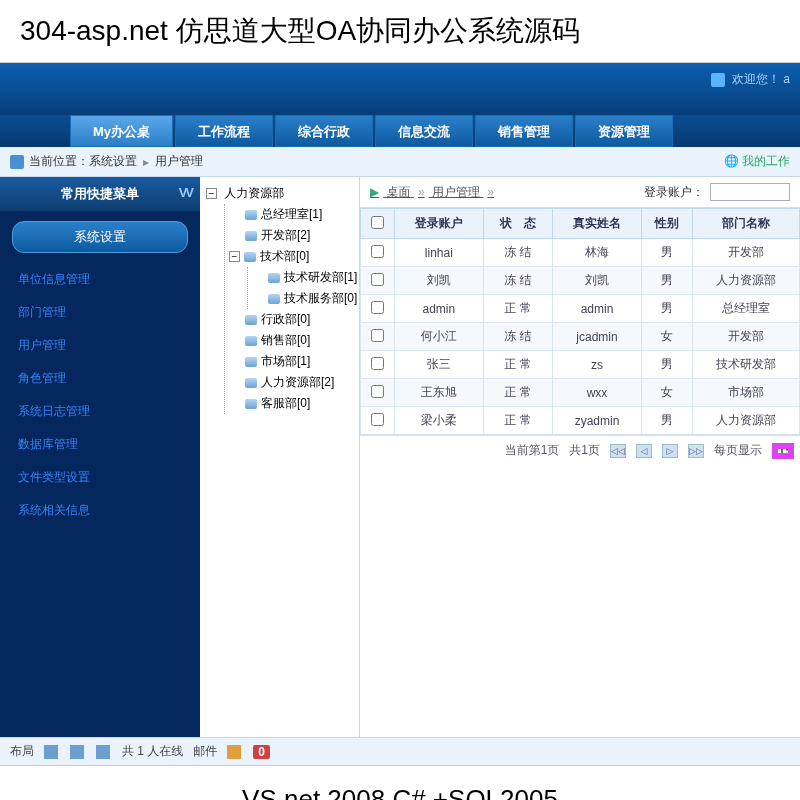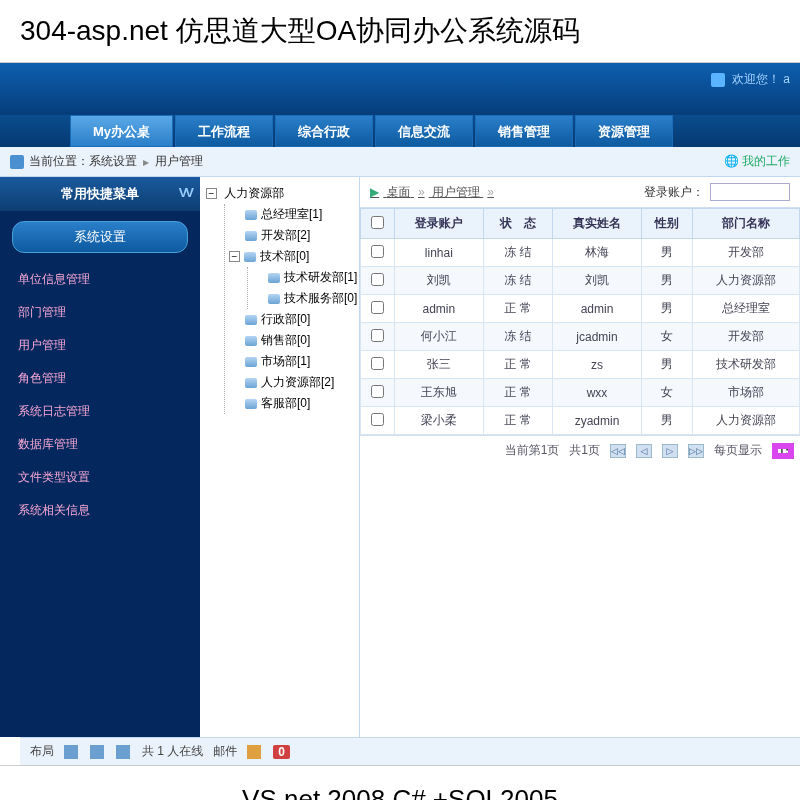--- a/index.html
+++ b/index.html
@@ -16,21 +16,21 @@
 .loc-icon { display: inline-block; width: 14px; height: 14px; background: #4a90d0; border-radius: 2px; margin-right: 5px; }
 .loc-sep { margin: 0 6px; color: #888; }
 .my-work { color: #2a6; }
 .my-work::before { content: "🌐"; margin-right: 3px; }
 .main { display: flex; height: 560px; }
 .sidebar { width: 200px; background: #04285e; color: #fff; }
 .quick-menu-header { background: linear-gradient(to bottom, #1a5a9e, #0d3e72); padding: 8px; text-align: center; font-weight: bold; position: relative; font-size: 13px; }
 .quick-menu-header .collapse-icon { position: absolute; right: 8px; top: 8px; color: #9cf; letter-spacing: -2px; }
 .sys-setting-btn { margin: 10px 12px; padding: 6px; background: linear-gradient(to bottom, #2a7fc9, #0d5aa0); border: 1px solid #4a9fd9; border-radius: 12px; text-align: center; color: #fff; cursor: pointer; font-size: 13px; }
 .sidebar-menu { list-style: none; }
-.sidebar-menu li { padding: 8px 18px; color: #f9a8d4; cursor: pointer; font-size: 12px; }
+.sidebar-menu li { padding: 8px 18px; color: #3b82f6; cursor: pointer; font-size: 12px; }
 .tree-panel { width: 160px; background: #fff; border-right: 1px solid #c2d8ef; padding: 6px; font-size: 12px; }
 .tree-node { padding: 2px 0; cursor: pointer; white-space: nowrap; }
 .tree-toggle { display: inline-block; width: 11px; height: 11px; border: 1px solid #888; text-align: center; line-height: 9px; font-size: 10px; margin-right: 4px; background: #fff; }
 .tree-db-icon { display: inline-block; width: 12px; height: 10px; background: linear-gradient(to bottom, #b4d4f4, #6ba4d4); border-radius: 2px; margin-right: 4px; vertical-align: middle; }
 .tree-children { margin-left: 18px; border-left: 1px dotted #aaa; padding-left: 4px; }
 .content { flex: 1; background: #fff; }
 .breadcrumb-bar { padding: 6px 10px; display: flex; align-items: center; justify-content: space-between; border-bottom: 1px solid #d0e0f0; font-size: 12px; }
 .bc-left { color: #555; text-decoration: underline; }
 .bc-icon { color: #3a7; margin-right: 4px; }
 .bc-sep { color: #aaa; margin: 0 4px; }
@@ -40,21 +40,21 @@
 .data-table { width: 100%; border-collapse: collapse; font-size: 12px; }
 .data-table th { background: #eaf2fb; border: 1px solid #c2d8ef; padding: 6px 4px; color: #335; font-weight: bold; }
 .data-table td { border: 1px solid #d8e6f4; padding: 5px 4px; text-align: center; color: #445; }
 .data-table tr:nth-child(even) td { background: #f5f9fd; }
 .status-frozen { color: #c04020; }
 .status-normal { color: #445; }
 .checkbox-cell input { width: 13px; height: 13px; }
 .pager { padding: 6px; text-align: right; border-top: 1px solid #d0e0f0; font-size: 12px; color: #556; display: flex; justify-content: flex-end; align-items: center; gap: 10px; }
 .pager-btn { display: inline-block; width: 16px; height: 14px; background: #d0e0f0; border: 1px solid #9bc; cursor: pointer; text-align: center; line-height: 12px; color: #469; font-size: 9px; }
 .pager input { width: 22px; height: 16px; border: 6px solid #d946ef; }
-.footer-bar { background: #eaf2fb; border-top: 1px solid #c2d8ef; padding: 5px 10px; display: flex; align-items: center; gap: 10px; font-size: 12px; color: #444; margin-left: 20px; }
+.footer-bar { background: #eaf2fb; border-top: 1px solid #c2d8ef; padding: 5px 10px; display: flex; align-items: center; gap: 10px; font-size: 12px; color: #444; }
 .footer-icon { display: inline-block; width: 14px; height: 14px; background: #6a9fd0; margin-right: 2px; vertical-align: middle; }
 .bottom-title { background: #fff; padding: 18px; font-size: 26px; color: #000; text-align: center; border-top: 1px solid #ccc; }
 .badge-red { background: #d04040; color: #fff; padding: 0 5px; border-radius: 2px; font-weight: bold; }
 </style>
 </head>
 <body>
 
 <div class="top-title">304-asp.net 仿思道大型OA协同办公系统源码</div>
 
 <div class="header-bar">

